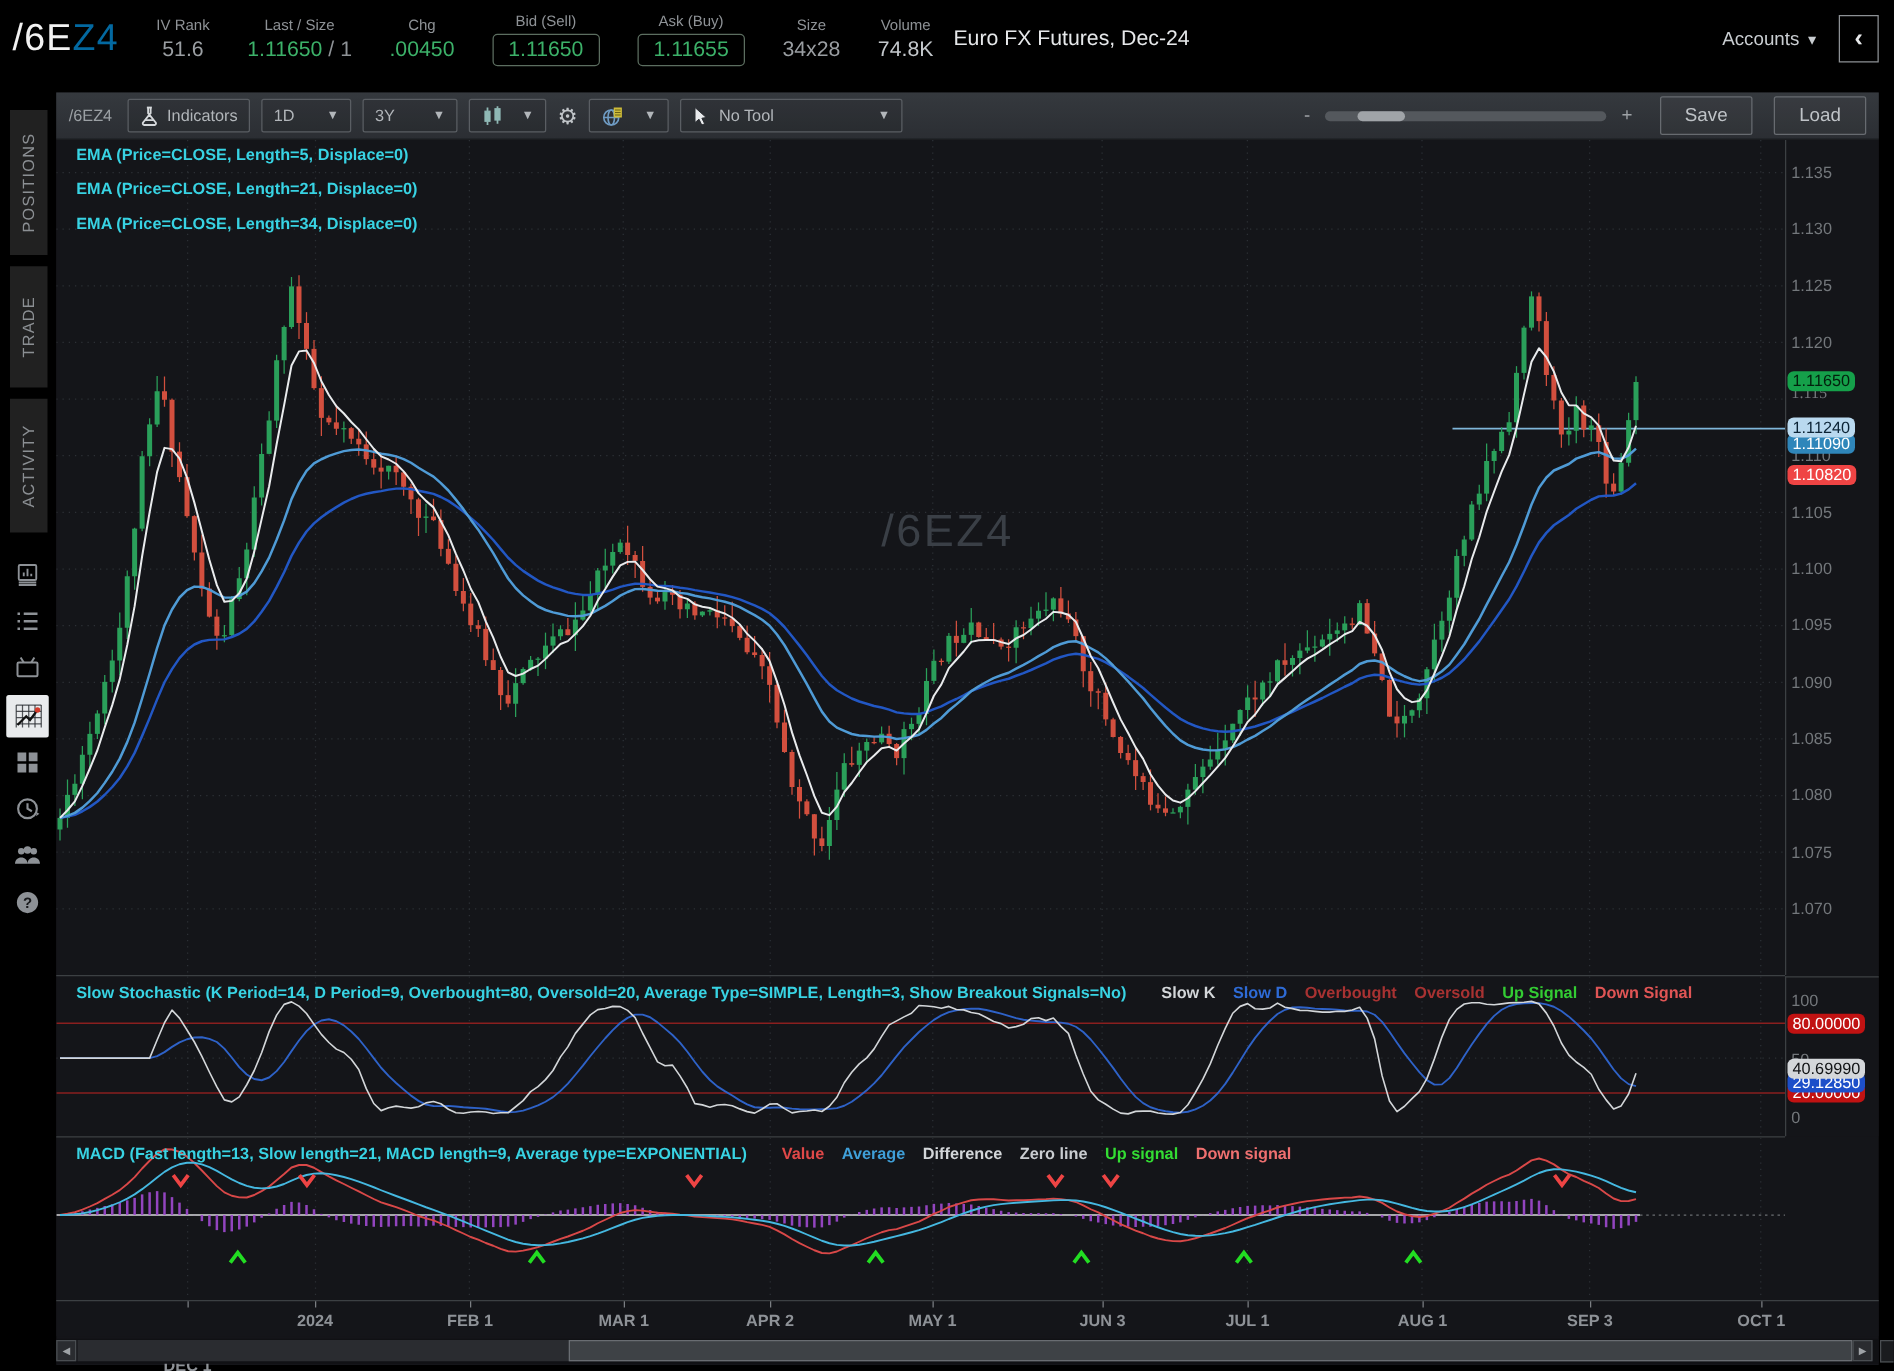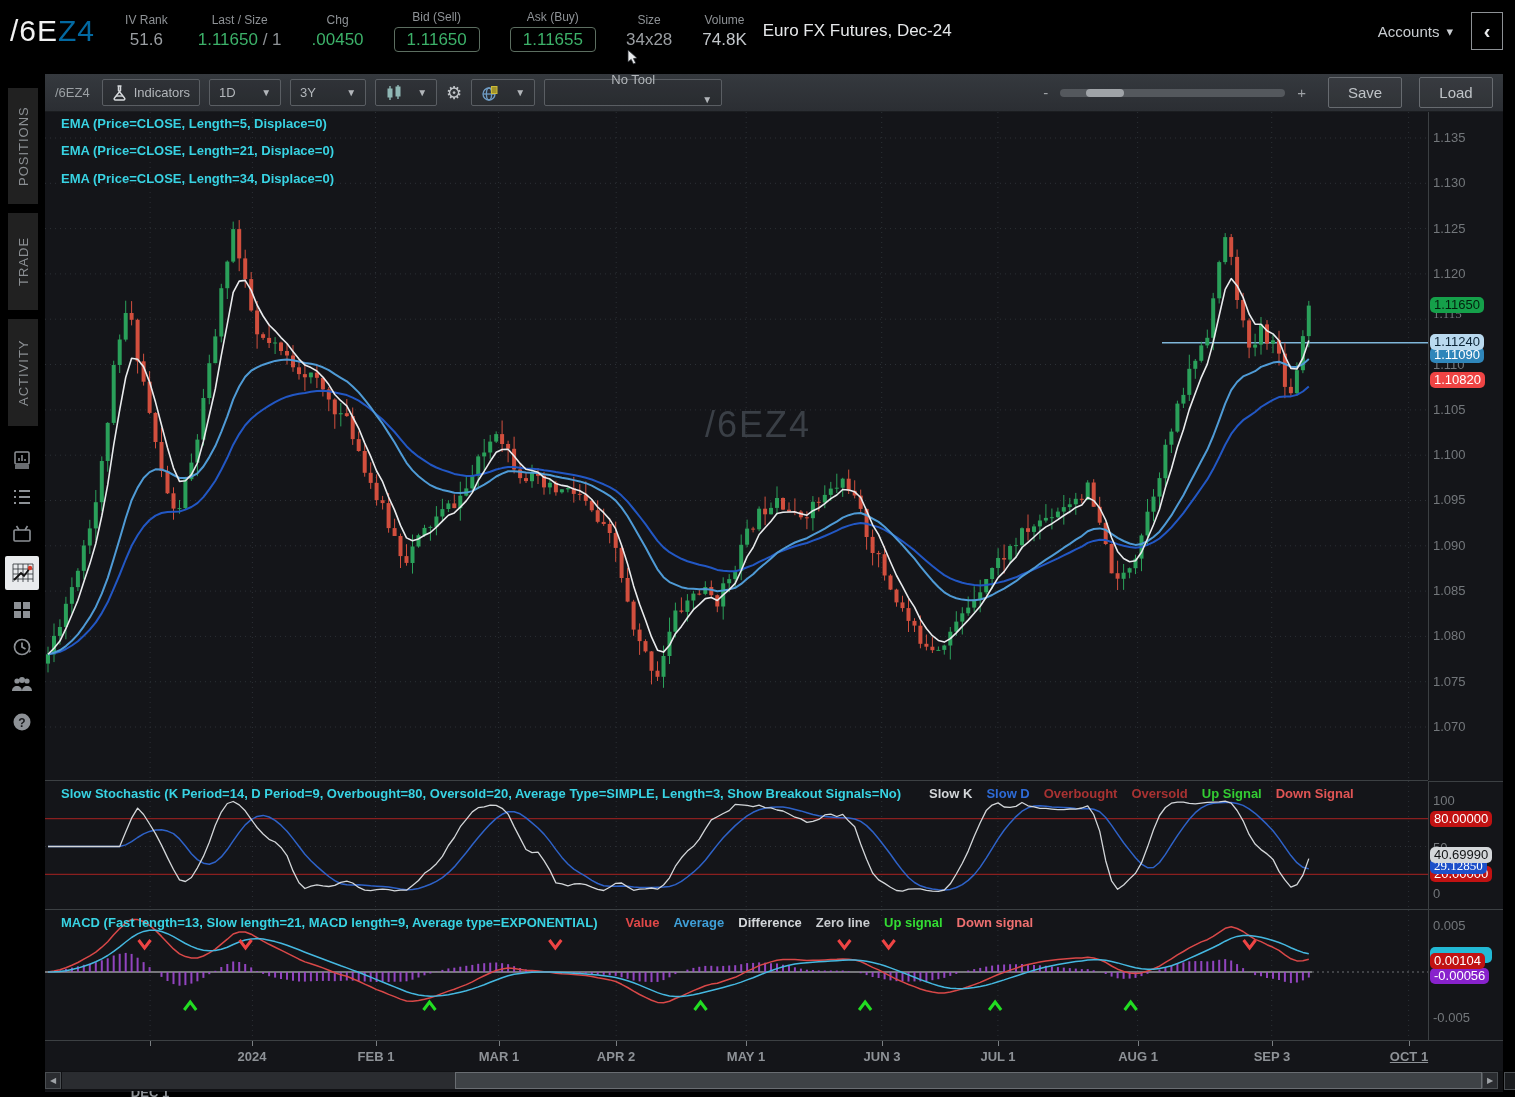--- a/index.html
+++ b/index.html
@@ -37,21 +37,21 @@
   
   #widget{position:absolute;left:45px;top:74px;width:1458px;height:1018px;background:#141519;}
   #toolbar{position:absolute;left:0;top:0;width:1458px;height:38px;box-sizing:border-box;
            background:linear-gradient(#35393e,#2b2e33);border-bottom:1px solid #1b1d20;
            display:flex;align-items:center;padding:0 10px;}
   #tbSymbol{font-size:13px;color:#9ba0a4;margin-right:12px;}
   .tbtn{height:27px;box-sizing:border-box;border:1px solid #5a5e63;border-radius:2px;color:#b2b6ba;font-size:13px;
         display:flex;align-items:center;gap:7px;padding:0 9px;background:rgba(0,0,0,0.08);margin-right:9px;white-space:nowrap;}
   .caret{font-size:10px;color:#b2b6ba;}
   .plainIcon{display:flex;align-items:center;justify-content:center;margin-right:9px;color:#c0c4c8;font-size:18px;}
-  #noTool{width:178px;justify-content:flex-end;flex-direction:column;}
+  #noTool{width:178px;justify-content:flex-end;}
   #noTool .caret{margin-left:auto;}
   #zoomCtl{margin-left:auto;display:flex;align-items:center;gap:12px;margin-right:22px;color:#9ea2a6;font-size:15px;}
   #zoomTrack{width:225px;height:8px;background:#54585d;border-radius:4px;position:relative;}
   #zoomThumb{position:absolute;left:26px;top:0;width:38px;height:8px;background:#a0a4a8;border-radius:4px;}
   .bigbtn{height:31px;min-width:74px;box-sizing:border-box;border:1px solid #676b70;border-radius:2px;color:#bfc3c7;
           font-size:15px;display:flex;align-items:center;justify-content:center;background:rgba(255,255,255,0.02);}
   #saveBtn{margin-right:17px;}
 
   .panel{position:absolute;left:0;width:1383px;background:#141519;overflow:hidden;}
   #mainPanel{top:38px;height:668px;}
@@ -785,21 +785,21 @@
       <div class="studylbl">
         <span style="margin-left:0;">Slow Stochastic (K Period=14, D Period=9, Overbought=80, Oversold=20, Average Type=SIMPLE, Length=3, Show Breakout Signals=No)</span><span id="stochLegend"><span style="color: rgb(211, 214, 217);">Slow K</span><span style="color: rgb(46, 107, 214);">Slow D</span><span style="color: rgb(168, 50, 50);">Overbought</span><span style="color: rgb(168, 50, 50);">Oversold</span><span style="color: rgb(51, 204, 51);">Up Signal</span><span style="color: rgb(224, 85, 85);">Down Signal</span></span>
       </div>
     </div>
     <div class="axis" id="stochAxis">
         <div class="tick" style="top: 11px;">100</div>
         <div class="tick" style="top: 57.5px;">50</div>
         <div class="tick" style="top: 104px;">0</div>
         <div class="badge" style="top: 28.6px; background: rgb(193, 18, 18); color: rgb(255, 255, 255); z-index: 3;">80.00000</div>
         <div class="badge" style="top: 65.1491px; background: rgb(212, 215, 218); color: rgb(17, 19, 21); z-index: 6;">40.69990</div>
-        <div class="badge" style="top: 75.9105px; background: rgb(29, 79, 201); color: rgb(255, 255, 255); z-index: 5; font-family: Liberation Serif, serif;">29.12850</div>
+        <div class="badge" style="top: 75.9105px; background: rgb(29, 79, 201); color: rgb(255, 255, 255); z-index: 5;">29.12850</div>
         <div class="badge" style="top: 84.4px; background: rgb(193, 18, 18); color: rgb(255, 255, 255); z-index: 4;">20.00000</div>
       </div>
 
     <div class="panel" id="macdPanel">
       <svg id="macdSvg" width="1383" height="131">
           <line x1="105.1" y1="0" x2="105.1" y2="131" stroke="#2c3036" stroke-dasharray="1,4"></line>
           <line x1="207.4" y1="0" x2="207.4" y2="131" stroke="#2c3036" stroke-dasharray="1,4"></line>
           <line x1="330.5" y1="0" x2="330.5" y2="131" stroke="#2c3036" stroke-dasharray="1,4"></line>
           <line x1="453.6" y1="0" x2="453.6" y2="131" stroke="#2c3036" stroke-dasharray="1,4"></line>
           <line x1="571.2" y1="0" x2="571.2" y2="131" stroke="#2c3036" stroke-dasharray="1,4"></line>
@@ -1035,27 +1035,20 @@
           <polyline points="378.47400000000005,100 384.47400000000005,92 390.47400000000005,100" fill="none" stroke="#22dd22" stroke-width="3"></polyline>
           <polyline points="649.5419999999999,100 655.5419999999999,92 661.5419999999999,100" fill="none" stroke="#22dd22" stroke-width="3"></polyline>
           <polyline points="814.1189999999999,100 820.1189999999999,92 826.1189999999999,100" fill="none" stroke="#22dd22" stroke-width="3"></polyline>
           <polyline points="944.1210000000001,100 950.1210000000001,92 956.1210000000001,100" fill="none" stroke="#22dd22" stroke-width="3"></polyline>
           <polyline points="1079.655,100 1085.655,92 1091.655,100" fill="none" stroke="#22dd22" stroke-width="3"></polyline>
         </svg>
       <div class="studylbl">
         <span style="margin-left:0;">MACD (Fast length=13, Slow length=21, MACD length=9, Average type=EXPONENTIAL)</span><span id="macdLegend"><span style="color: rgb(224, 72, 72);">Value</span><span style="color: rgb(63, 159, 216);">Average</span><span style="color: rgb(211, 214, 217);">Difference</span><span style="color: rgb(201, 204, 208);">Zero line</span><span style="color: rgb(51, 221, 51);">Up signal</span><span style="color: rgb(239, 112, 112);">Down signal</span></span>
       </div>
     </div>
-    <div class="axis" id="macdAxis">
-        <div class="tick" style="top: 8px;">0.005</div>
-        <div class="tick" style="top: 100px;">-0.005</div>
-        <div class="badge" style="top: 37.432px; background: rgb(34, 184, 212); z-index: 2; width: 54px;">&nbsp;</div>
-        <div class="badge" style="top: 43.432px; background: rgb(193, 18, 18); color: rgb(255, 255, 255); z-index: 6;">0.00104</div>
-        <div class="badge" style="top: 58.152px; background: rgb(136, 34, 204); color: rgb(255, 255, 255); z-index: 5;">-0.00056</div>
-      </div>
 
     <div id="timeAxis">
         <div class="mtick" style="left: 105px;"></div>
         <div class="mlabel" style="left: 105px; margin-top: 36px;">DEC 1</div>
         <div class="mtick" style="left: 207px;"></div>
         <div class="mlabel" style="left: 207px;">2024</div>
         <div class="mtick" style="left: 331px;"></div>
         <div class="mlabel" style="left: 331px;">FEB 1</div>
         <div class="mtick" style="left: 454px;"></div>
         <div class="mlabel" style="left: 454px;">MAR 1</div>
@@ -1065,21 +1058,21 @@
         <div class="mlabel" style="left: 701px; text-align: center;">MAY 1</div>
         <div class="mtick" style="left: 837px;"></div>
         <div class="mlabel" style="left: 837px;">JUN 3</div>
         <div class="mtick" style="left: 953px;"></div>
         <div class="mlabel" style="left: 953px;">JUL 1</div>
         <div class="mtick" style="left: 1093px;"></div>
         <div class="mlabel" style="left: 1093px;">AUG 1</div>
         <div class="mtick" style="left: 1227px;"></div>
         <div class="mlabel" style="left: 1227px;">SEP 3</div>
         <div class="mtick" style="left: 1364px;"></div>
-        <div class="mlabel" style="left: 1364px; text-decoration: underline;">OCT 1</div>
+        <div class="mlabel" style="left: 1364px;">OCT 1</div>
       </div>
 
     <div id="scrollbar">
       <div class="sbArrow" id="sbLeft">
           <span>◀</span>
         </div>
       <div id="sbTrack">
           <div id="sbThumb" style="left: 393px; width: 1025px;"></div>
         </div>
       <div class="sbArrow" id="sbRight">

